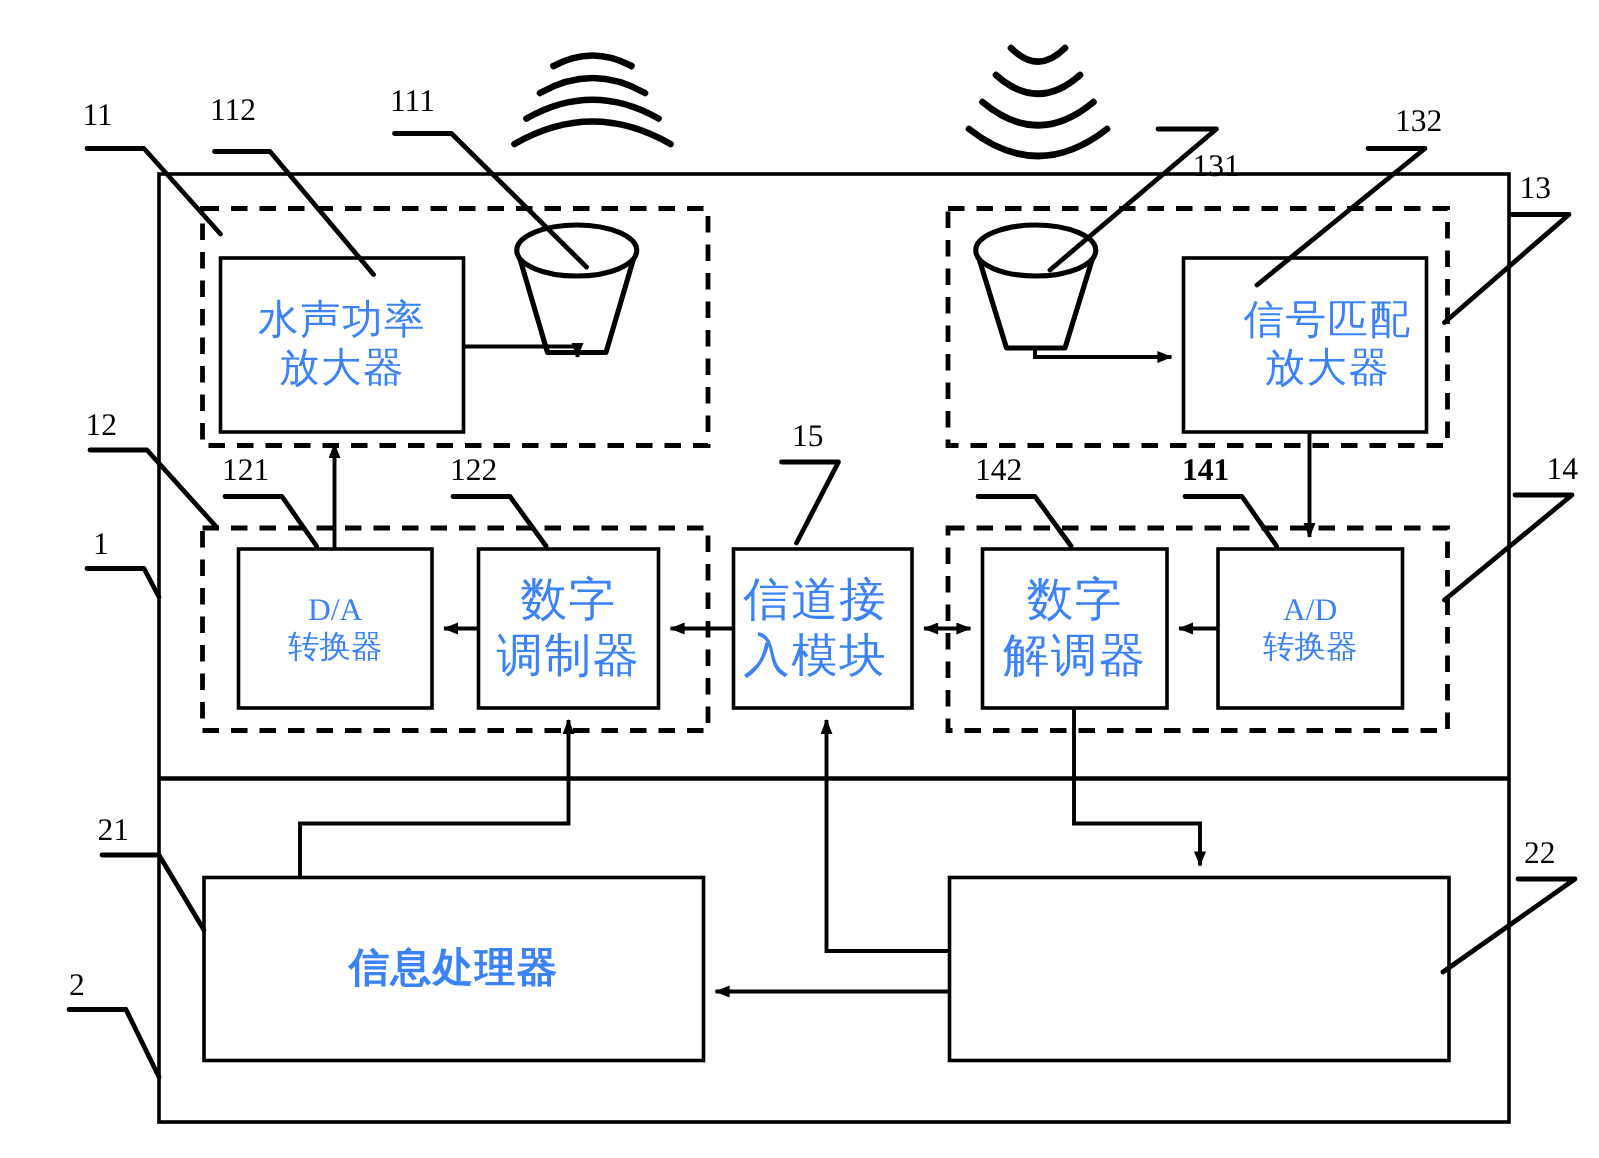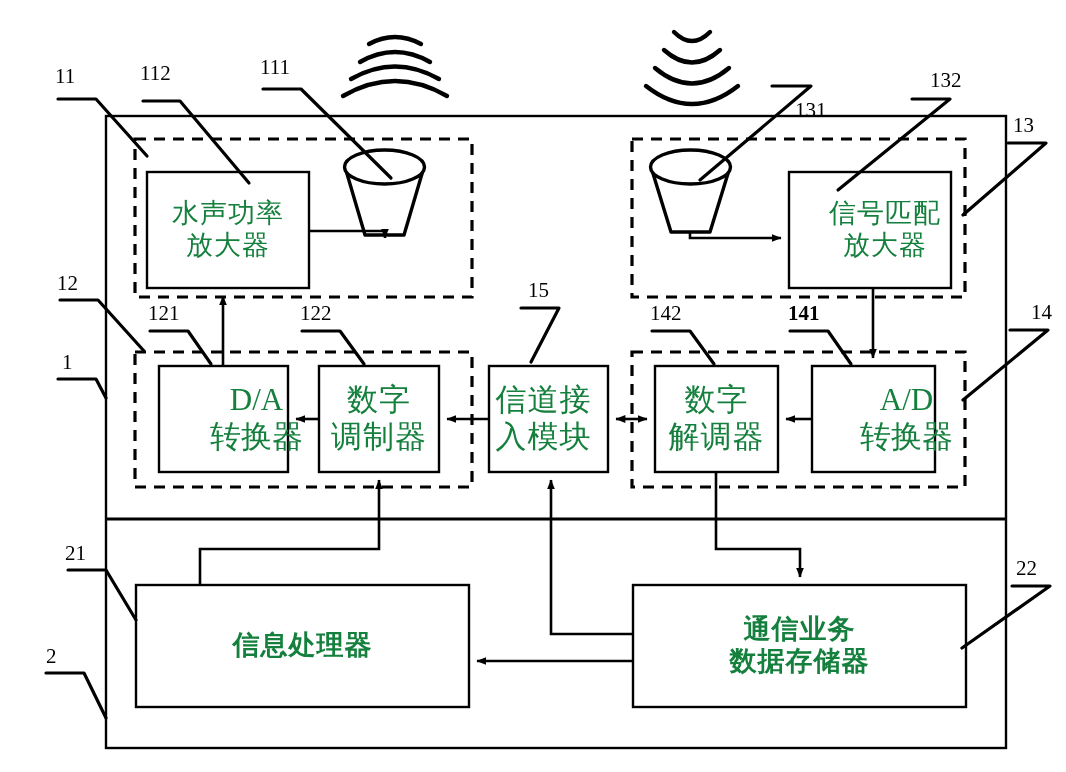--- a/index.html
+++ b/index.html
@@ -23,37 +23,37 @@
     height: 772px;
   }
   .blk-label {
     position: absolute;
     display: flex;
     flex-direction: column;
     align-items: center;
     justify-content: center;
     text-align: center;
     font-family: "Liberation Serif", "DejaVu Serif", serif;
-    color: #15803d;
+    color: #3b82f6;
     line-height: 1.18;
     pointer-events: none;
     white-space: nowrap;
   }
   .blk-label span { display: block; }
   .ref-num {
     position: absolute;
     font-family: "Liberation Serif", "DejaVu Serif", serif;
     font-size: 21px;
     color: #000;
     line-height: 1;
     white-space: nowrap;
   }
   .t-big  { font-size: 27px; letter-spacing: 1px; }
   .t-mid  { font-size: 31px; letter-spacing: 1px; }
-  .t-ad   { font-size: 31px; letter-spacing: 0px; margin-left: 33px; }
+  .t-ad   { font-size: 21px; letter-spacing: 0px; }
 </style>
 </head>
 <body>
 
 <div id="stage">
 
   <svg id="svg-layer" viewBox="0 0 1066 772">
     <defs>
       <marker id="arrow" markerWidth="11" markerHeight="11" refX="9.4" refY="4" orient="auto" markerUnits="userSpaceOnUse">
         <path d="M0,0 L10,4 L0,8 z" fill="#000"></path>
@@ -192,24 +192,20 @@
 
   <div class="blk-label t-ad" style="left:812px; top:366px; width:123px; height:106px;">
     <span>A/D</span>
     <span>转换器</span>
   </div>
 
   <div class="blk-label t-big" style="left:136px; top:585px; width:333px; height:122px; font-weight:bold;">
     <span>信息处理器</span>
   </div>
 
-  <div class="blk-label t-big" style="left:633px; top:585px; width:333px; height:122px; font-weight:bold;">
-    <span>通信业务</span>
-    <span>数据存储器</span>
-  </div>
 
   <div class="ref-num" style="left:55px;  top:66px;">11</div>
   <div class="ref-num" style="left:140px; top:63px;">112</div>
   <div class="ref-num" style="left:260px; top:57px;">111</div>
   <div class="ref-num" style="left:795px; top:52px;margin-top:48px;">131</div>
   <div class="ref-num" style="left:930px; top:70px;">132</div>
   <div class="ref-num" style="left:1013px;top:115px;">13</div>
   <div class="ref-num" style="left:57px;  top:273px;">12</div>
   <div class="ref-num" style="left:148px; top:303px;">121</div>
   <div class="ref-num" style="left:300px; top:303px;">122</div>

